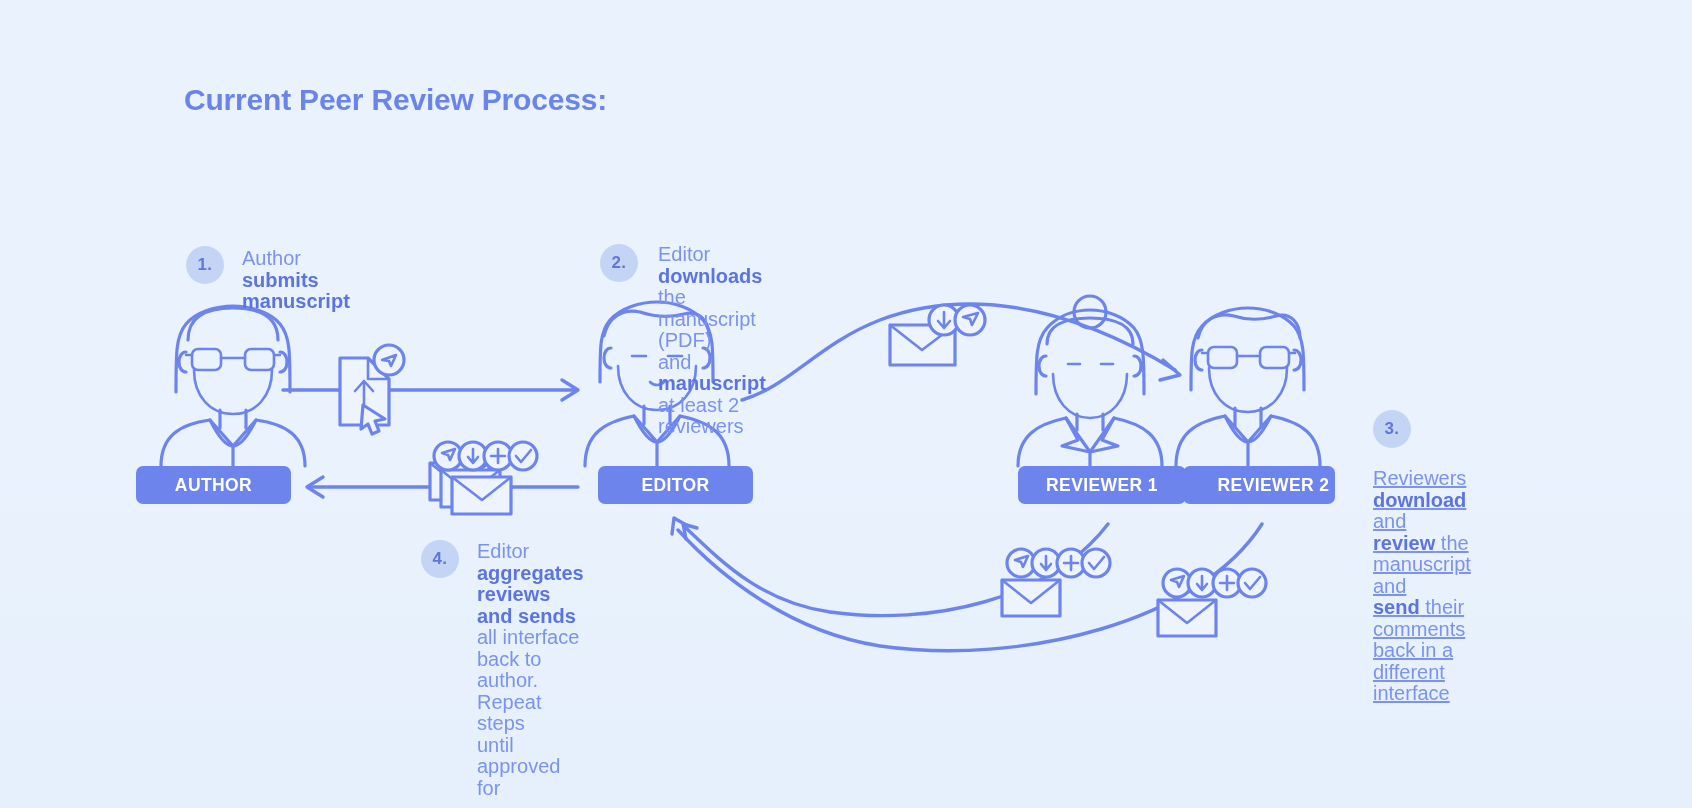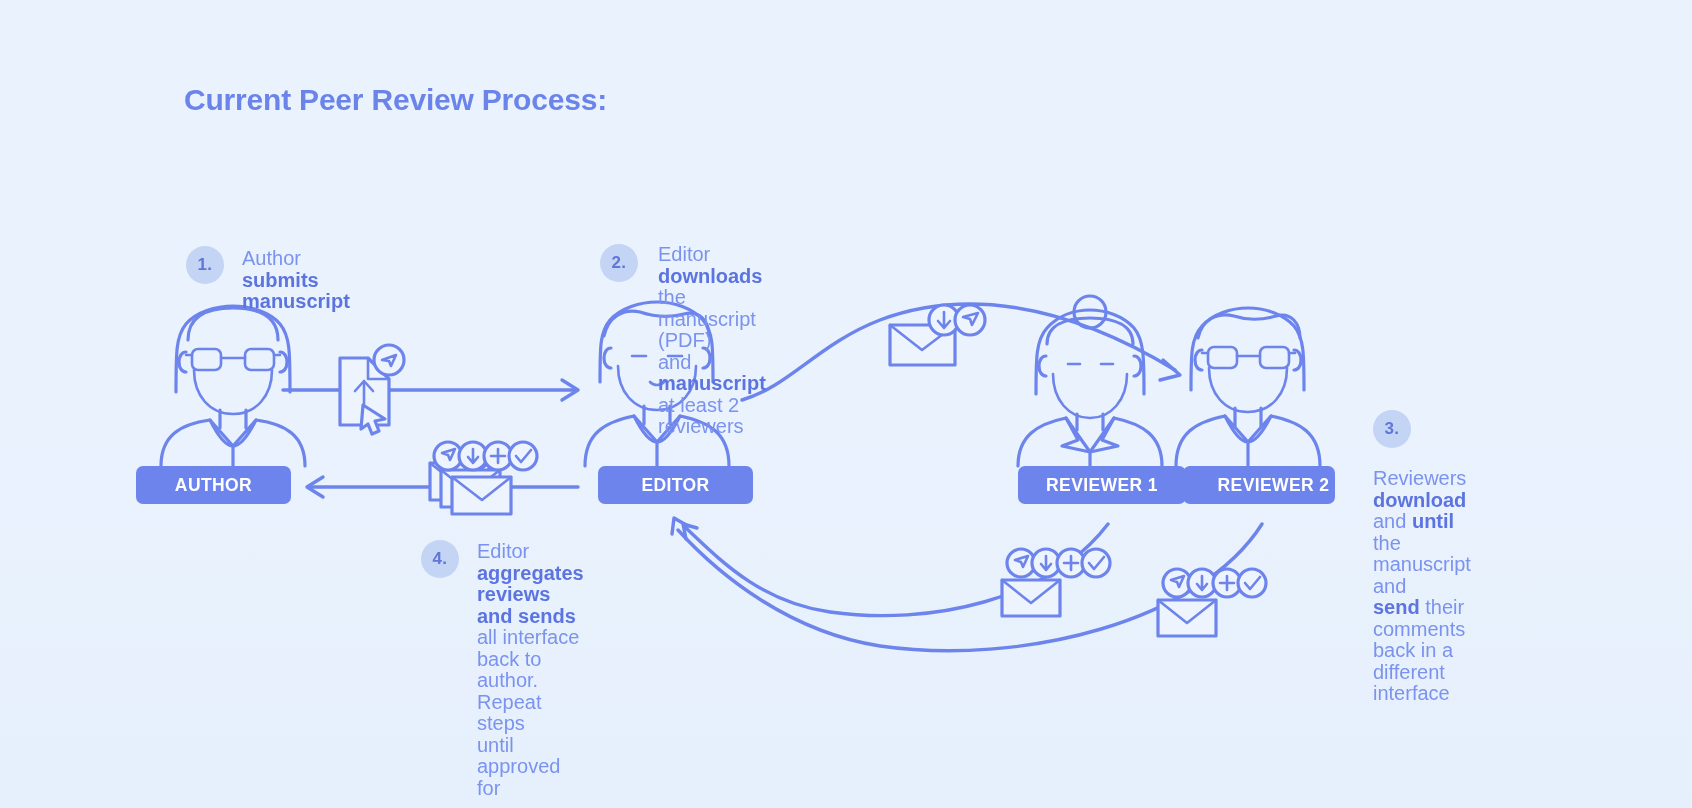--- a/index.html
+++ b/index.html
@@ -61,21 +61,21 @@
   #step1 { left: 186px; top: 246px; }
   #step1 .step-num { left: 0; top: 0; }
   #step1 .step-text { left: 56px; top: 2px; }
 
   #step2 { left: 600px; top: 244px; }
   #step2 .step-num { left: 0; top: 0; }
   #step2 .step-text { left: 58px; top: 0px; }
 
   #step3 { left: 1373px; top: 410px; }
   #step3 .step-num { left: 0; top: 0; }
-  #step3 .step-text { left: 0px; top: 58px; }
+  #step3 .step-text { left: 0px; top: 58px; text-decoration: underline; }
 
   #step4 { left: 421px; top: 540px; }
   #step4 .step-num { left: 0; top: 0; }
   #step4 .step-text { left: 56px; top: 1px; }
 
   
   .role-badge {
     position: absolute;
     height: 38px;
     background: #6c84ec;
@@ -282,21 +282,21 @@
     <div class="step-text"><span>Author </span><b>submits<br>manuscript</b></div>
   </div>
 
   <div class="step" id="step2">
     <div class="step-num">2.</div>
     <div class="step-text"><span>Editor </span><b>downloads</b><br><span>the manuscript (PDF)</span><br><span>and </span><b>manuscript</b><br><span>at least 2 reviewers</span></div>
   </div>
 
   <div class="step" id="step3">
     <div class="step-num">3.</div>
-    <div class="step-text"><span>Reviewers </span><b>download</b><br><span>and </span><b>until</b><span> the</span><br><span>manuscript and</span><br><b>send</b><span> their</span><br><span>comments back in a</span><br><span>different interface</span></div>
+    <div class="step-text"><span>Reviewers </span><b>download</b><br><span>and </span><b>review</b><span> the</span><br><span>manuscript and</span><br><b>send</b><span> their</span><br><span>comments back in a</span><br><span>different interface</span></div>
   </div>
 
   <div class="step" id="step4">
     <div class="step-num">4.</div>
     <div class="step-text"><span>Editor </span><b>aggregates<br>reviews and sends</b><br><span>all interface back to</span><br><span>author. Repeat steps</span><br><span>until approved for</span><br></div>
   </div>
 
   <div class="role-badge" id="badge-author">AUTHOR</div>
   <div class="role-badge" id="badge-editor">EDITOR</div>
   <div class="role-badge" id="badge-rev1">REVIEWER 1</div>

